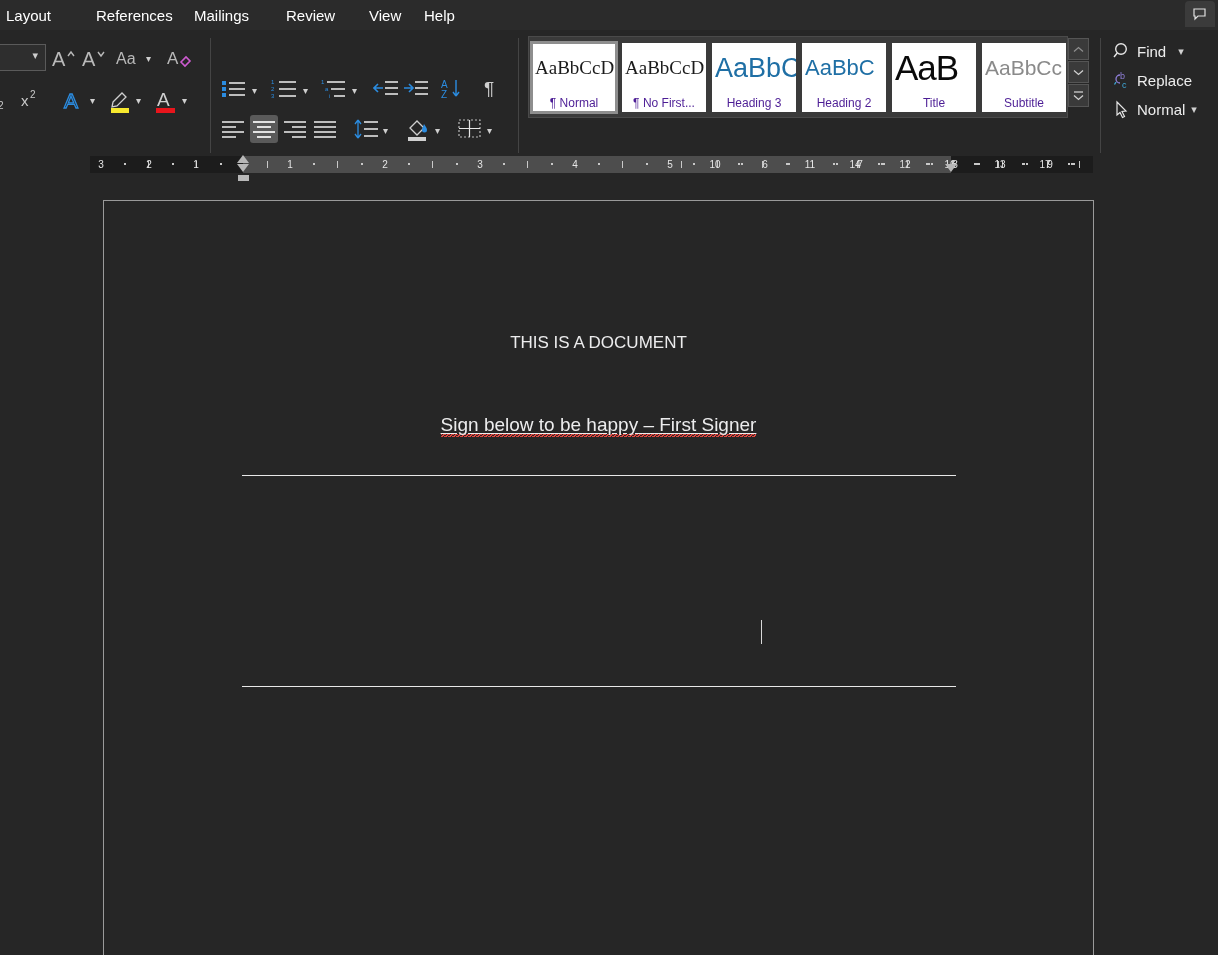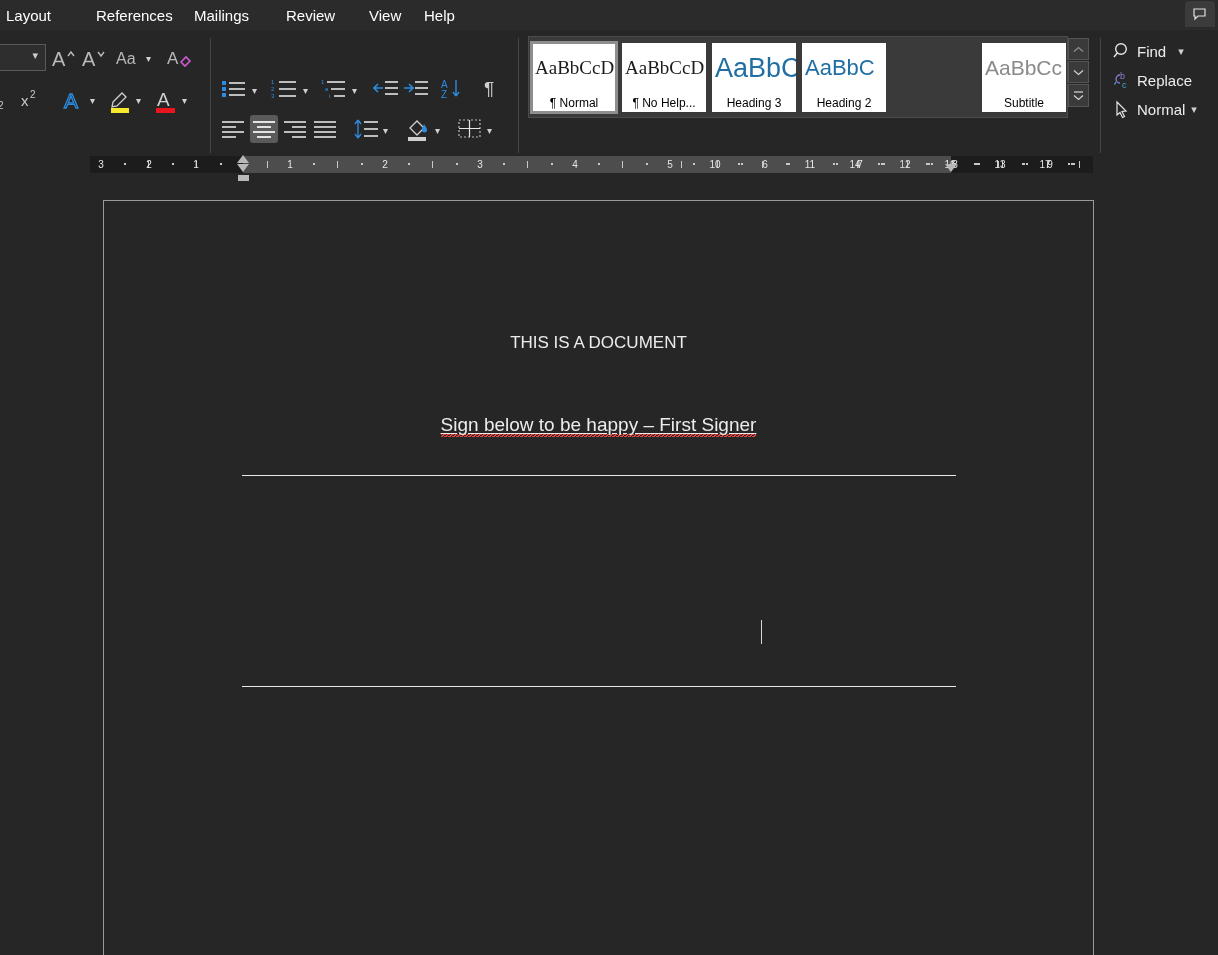--- a/index.html
+++ b/index.html
@@ -67,21 +67,21 @@
     position: absolute; top: 6px; width: 84px; height: 69px;
     background: #ffffff; overflow: hidden;
     display: flex; flex-direction: column;
   }
   .stylecard.active { outline: 3px solid #8e8e8e; outline-offset: -1px; }
   .sc-prev {
     flex: 1; display: flex; align-items: center; justify-content: flex-start;
     padding-left: 3px; overflow: hidden; white-space: nowrap;
   }
   .sc-name {
-    height: 19px; font-size: 12px; color: #000000;
+    height: 19px; font-size: 12px; color: #4c1d95;
     display: flex; align-items: center; justify-content: center;
     white-space: nowrap; overflow: hidden;
   }
   .gallery-scroll {
     position: absolute; width: 21px; height: 25px;
     background: #3a3a3a; border: 1px solid #555;
     display: flex; align-items: center; justify-content: center;
     color: #cfcfcf; font-size: 10px;
   }
 
@@ -371,37 +371,43 @@
         <div class="sc-prev">
           <span style="font-size:19px;color:#1b1b1b;font-family:'Liberation Serif',serif">AaBbCcD</span>
         </div>
         <div class="sc-name">¶ Normal</div>
       </div>
 
       <div class="stylecard" style="left:93px">
         <div class="sc-prev">
           <span style="font-size:19px;color:#1b1b1b;font-family:'Liberation Serif',serif">AaBbCcD</span>
         </div>
-        <div class="sc-name">¶ No Help...</div>
+        <div class="sc-name">¶ No First...</div>
       </div>
 
       <div class="stylecard" style="left:183px">
         <div class="sc-prev">
           <span style="font-size:27px;color:#1f6fa5">AaBbC</span>
         </div>
         <div class="sc-name">Heading 3</div>
       </div>
 
       <div class="stylecard" style="left:273px">
         <div class="sc-prev">
           <span style="font-size:22px;color:#1f6fa5">AaBbC</span>
         </div>
         <div class="sc-name">Heading 2</div>
       </div>
 
+      <div class="stylecard" style="left:363px">
+        <div class="sc-prev">
+          <span style="font-size:35px;color:#0a0a0a;letter-spacing:-1px">AaB</span>
+        </div>
+        <div class="sc-name">Title</div>
+      </div>
 
       <div class="stylecard" style="left:453px">
         <div class="sc-prev">
           <span style="font-size:21px;color:#8a8a8a">AaBbCc</span>
         </div>
         <div class="sc-name">Subtitle</div>
       </div>
     </div>
 
     <div class="gallery-scroll" style="left:1068px; top:8px; height:22px;">

